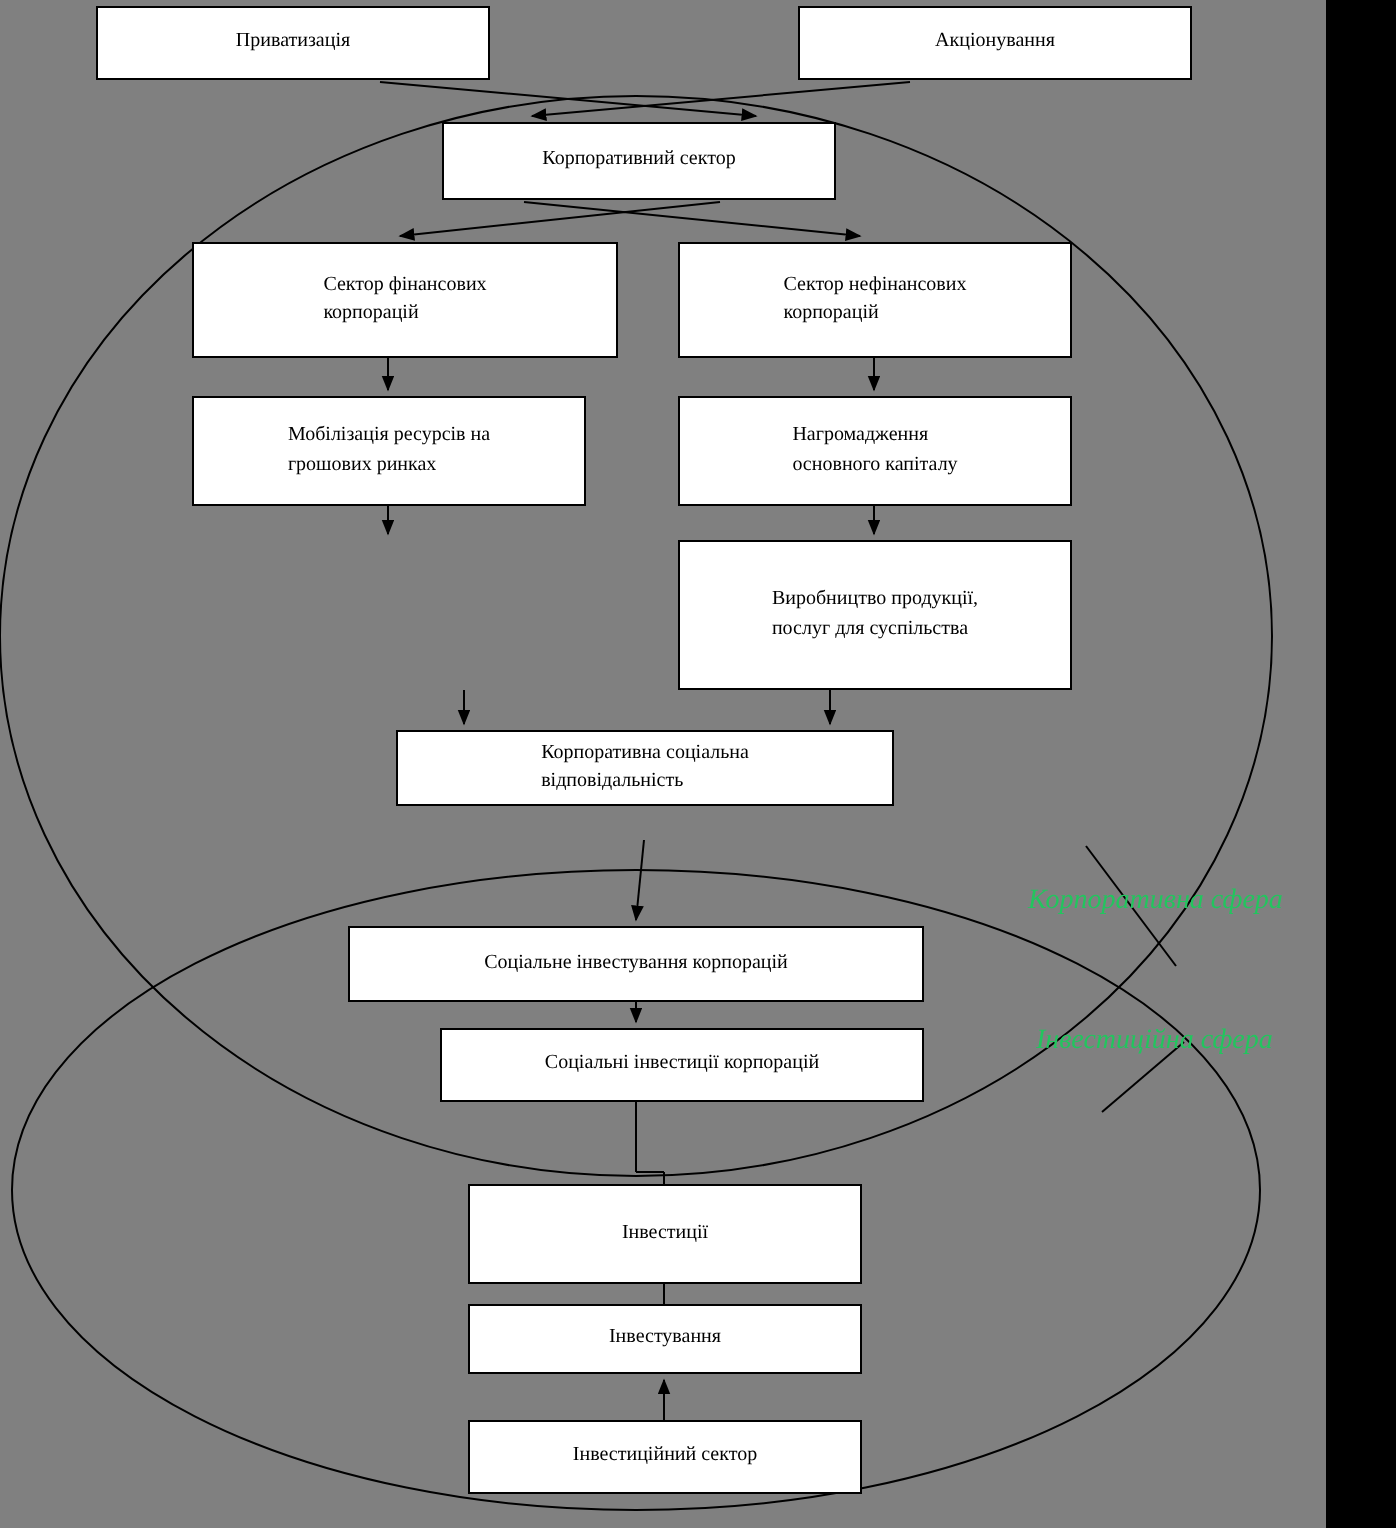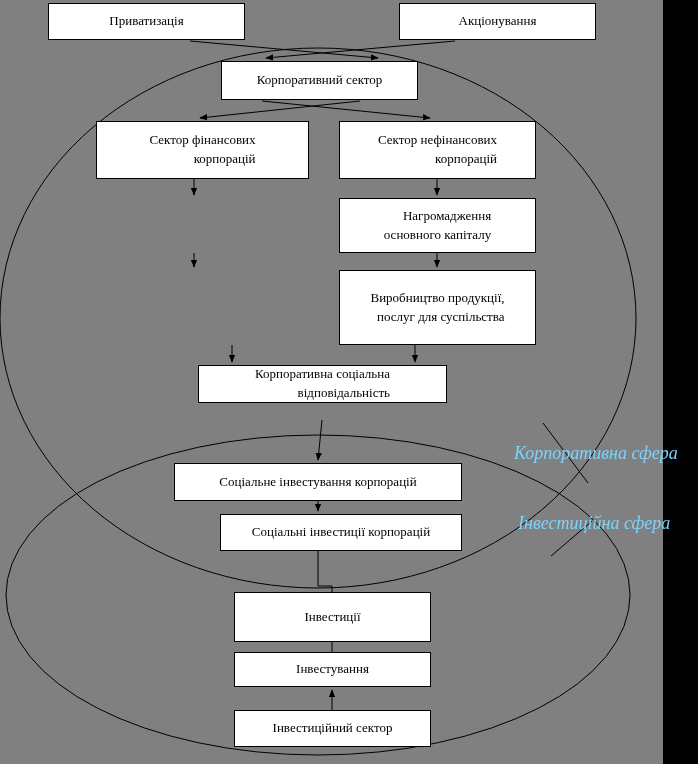--- a/index.html
+++ b/index.html
@@ -32,32 +32,32 @@
     pointer-events: none;
   }
   .node {
     position: absolute;
     background: #ffffff;
     border: 1px solid #000000;
     box-sizing: border-box;
     display: flex;
     align-items: center;
     justify-content: center;
-    text-align: right;
+    text-align: left;
     color: #000000;
-    font-size: 13px;
+    font-size: 10px;
     line-height: 1.45;
     padding: 2px 4px;
     white-space: pre-line;
   }
   .sphere-label {
     position: absolute;
     font-style: italic;
-    font-size: 18px;
-    color: #7dd3fc;
+    font-size: 14px;
+    color: #22c55e;
     white-space: nowrap;
   }
 </style>
 </head>
 <body>
 
 <div id="canvas">
 
   <div id="bg-gray"></div>
 
@@ -107,20 +107,22 @@
   <div class="node" style="left:399px; top:3px; width:197px; height:37px;">Акціонування</div>
 
   <div class="node" style="left:221px; top:61px; width:197px; height:39px;">Корпоративний сектор</div>
 
   <div class="node" style="left:96px; top:121px; width:213px; height:58px;">Сектор фінансових
 корпорацій</div>
 
   <div class="node" style="left:339px; top:121px; width:197px; height:58px;">Сектор нефінансових
 корпорацій</div>
 
+  <div class="node" style="left:96px; top:198px; width:197px; height:55px;">Мобілізація ресурсів на
+грошових ринках</div>
 
   <div class="node" style="left:339px; top:198px; width:197px; height:55px;">Нагромадження
 основного капіталу</div>
 
 
   <div class="node" style="left:339px; top:270px; width:197px; height:75px;">Виробництво продукції,
 послуг для суспільства</div>
 
   <div class="node" style="left:198px; top:365px; width:249px; height:38px;">Корпоративна соціальна
 відповідальність</div>

